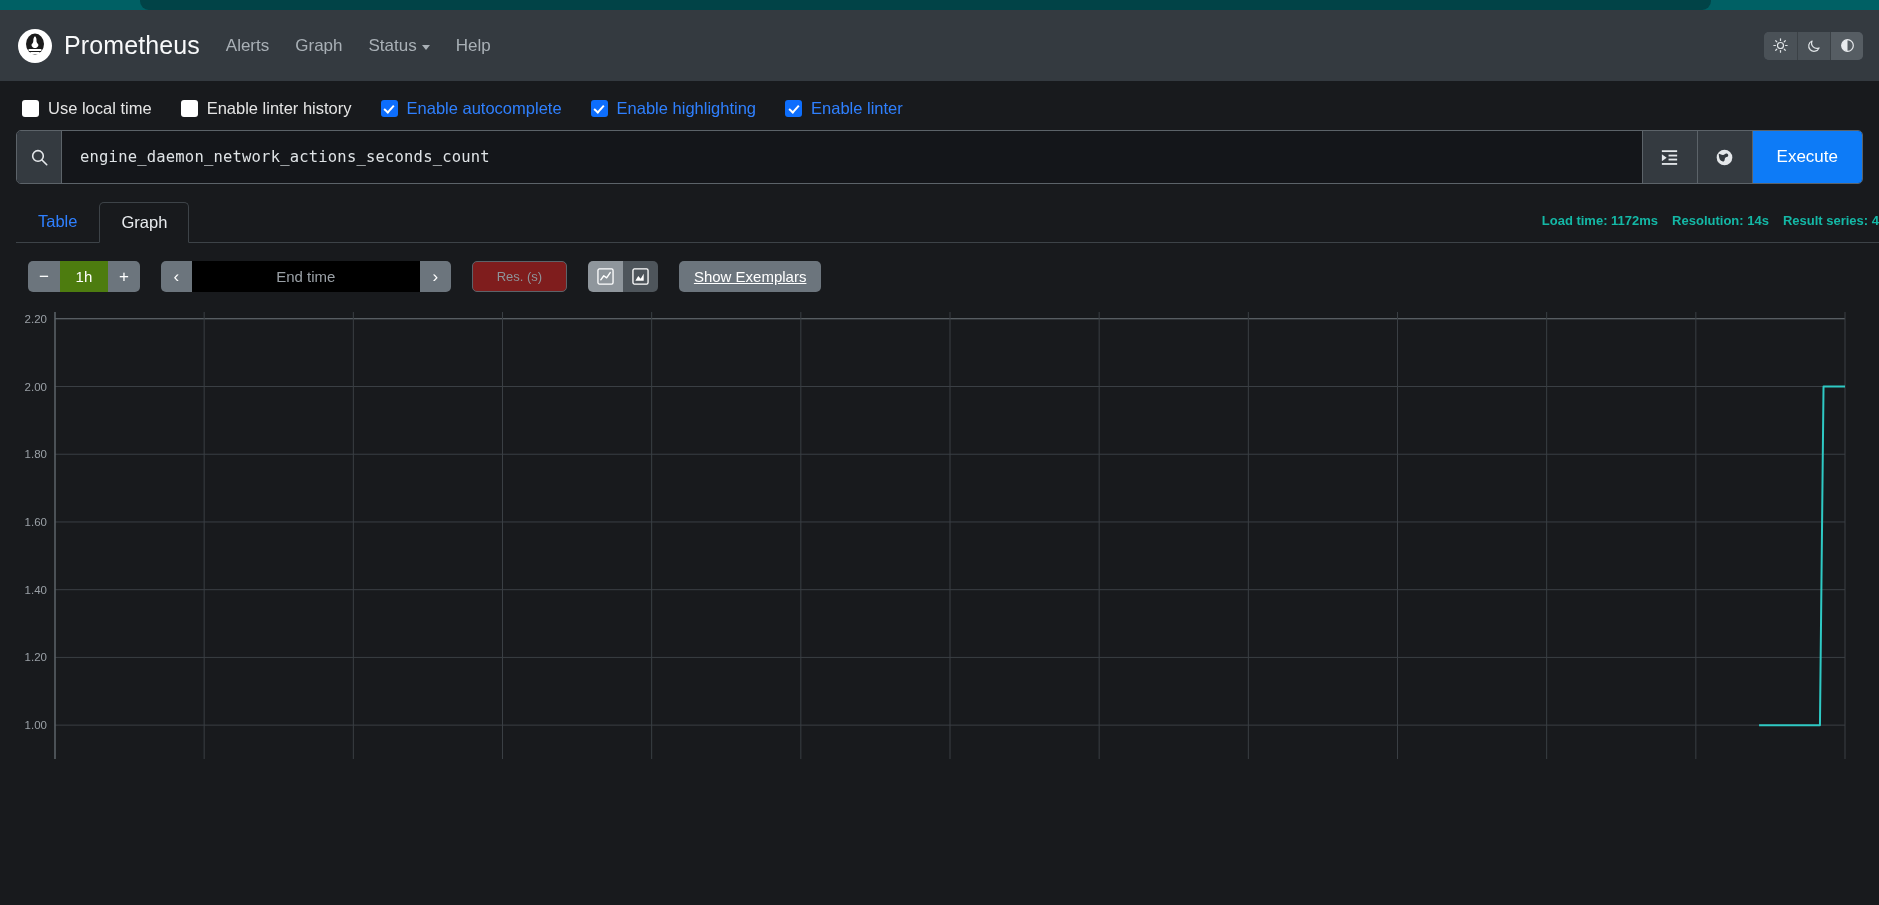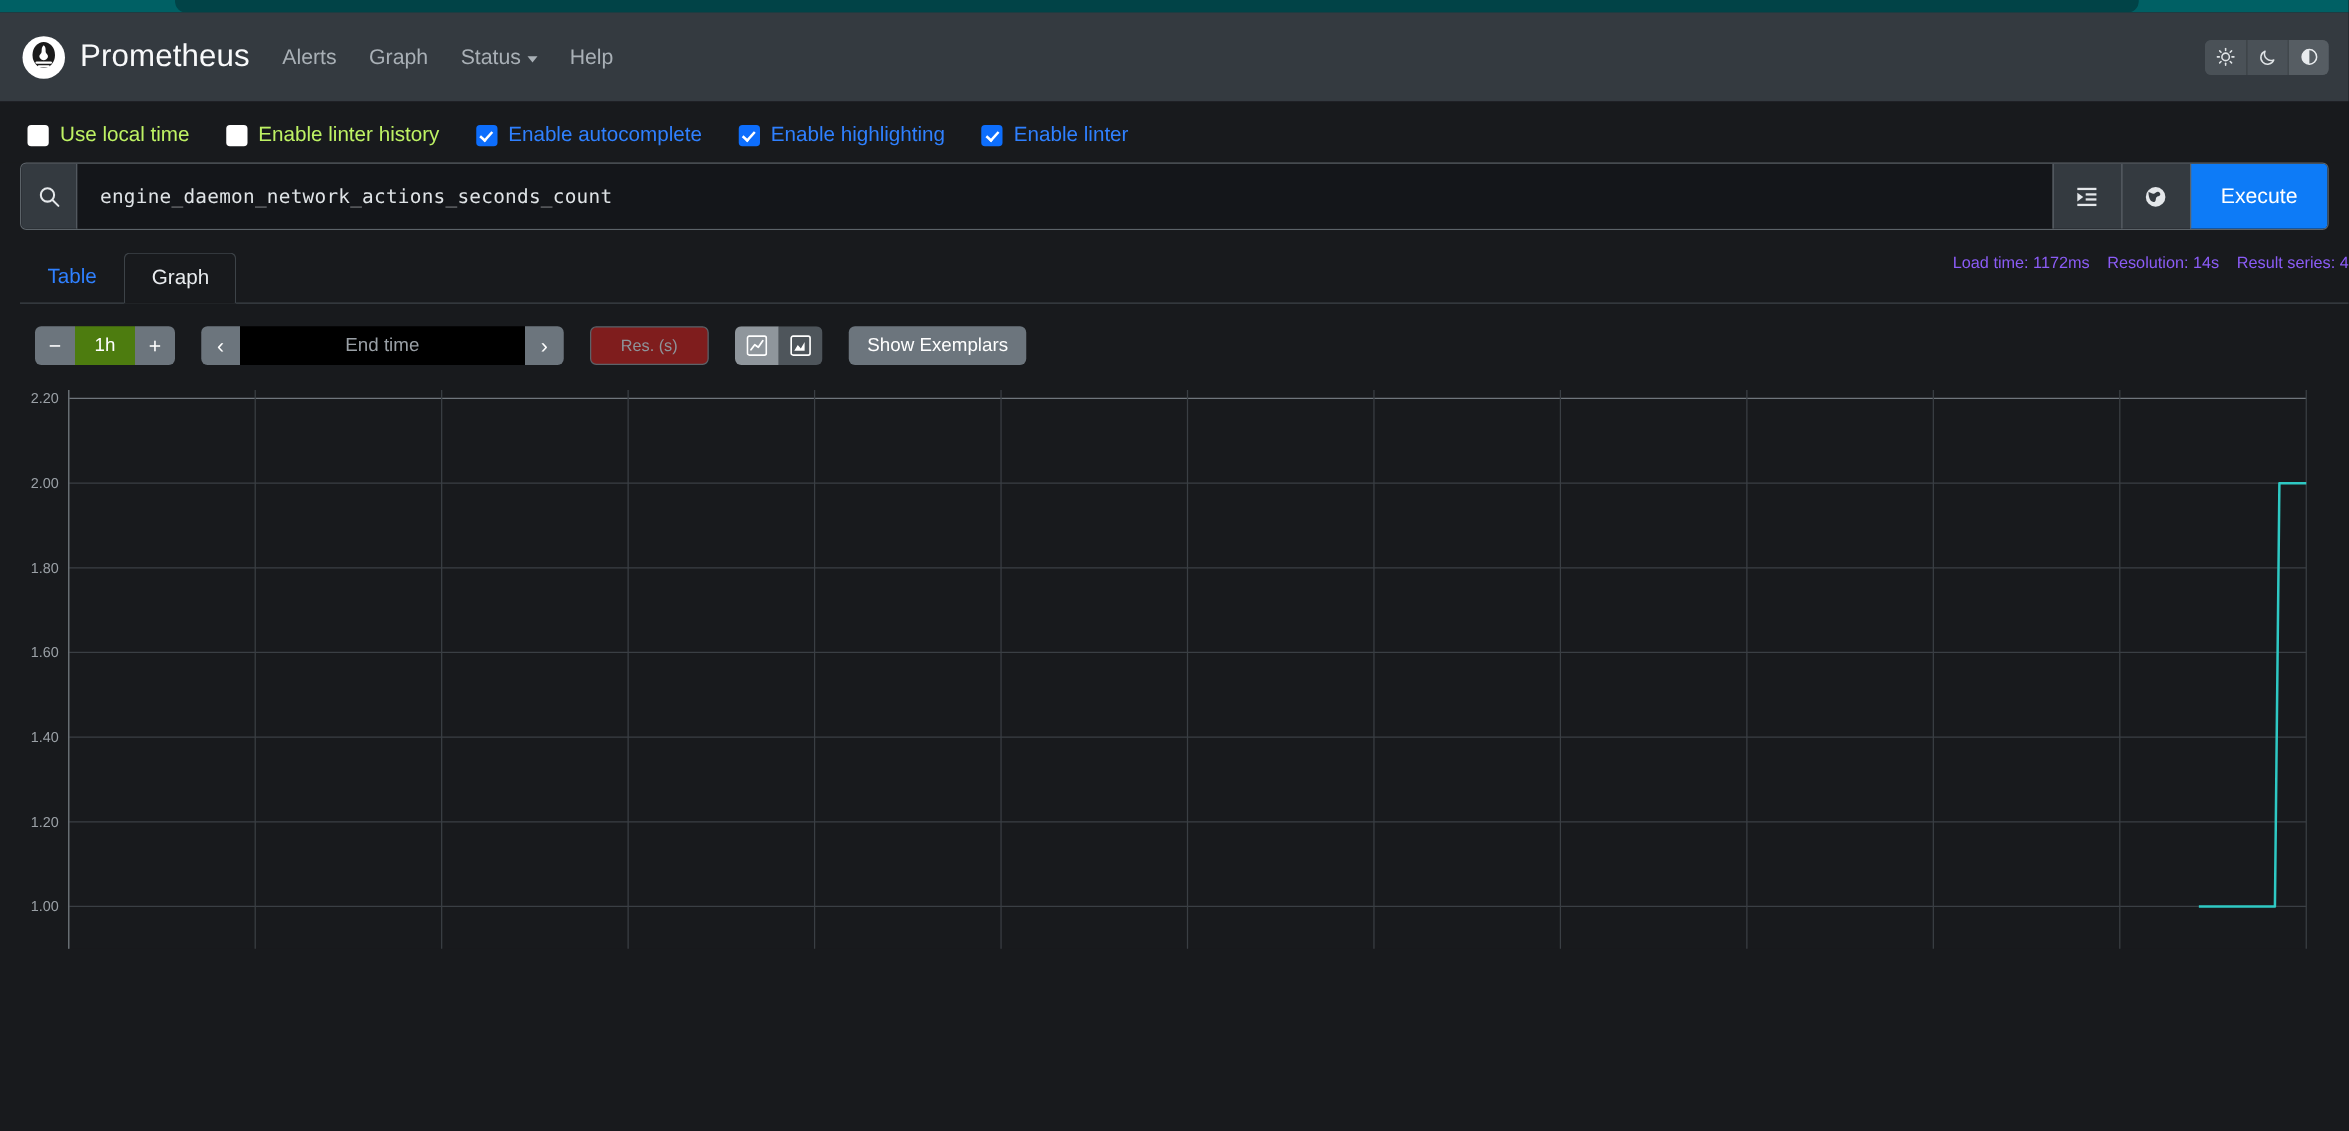--- a/index.html
+++ b/index.html
@@ -114,21 +114,21 @@
   .cbox.on { background: #0d6efd; }
   .cbox.on::after {
     content: "";
     position: absolute;
     left: 5.5px; top: 2.5px;
     width: 4px; height: 8px;
     border: solid #fff;
     border-width: 0 2px 2px 0;
     transform: rotate(42deg);
   }
-  .opt-label { font-size: 16.5px; color: #bef264; }
+  .opt-label { font-size: 16.5px; color: #e5e5e5; }
   .opt-label.accent { color: #2f80ff; }
 
   
   .query-bar {
     display: flex;
     margin: 0 16px;
     height: 54px;
     border: 1px solid #5c6369;
     border-radius: 5px;
     overflow: hidden;
@@ -194,26 +194,27 @@
     line-height: 1.2;
   }
   .tab.active {
     color: #e9ecef;
     background: #181a1d;
     border-color: #3d4348 #3d4348 #181a1d;
     margin-bottom: -1px;
   }
   .result-meta {
     position: absolute;
-    right: 0; bottom: 25px;
+    right: 0; bottom: 14px;
     display: flex;
     gap: 14px;
     font-size: 13px;
-    color: #8b5cf6;
+    color: #14b8a6;
     white-space: nowrap;
+    font-weight: bold;
   }
 
   
   .graph-controls {
     display: flex;
     align-items: center;
     gap: 21px;
     padding: 18px 0 0 28px;
   }
   .ctl-group { display: flex; align-items: center; }
@@ -270,20 +271,21 @@
   .ct-btn.active { background: #8f969c; }
   .exemplars-btn {
     background: #6c757d;
     color: #fff;
     height: 31px;
     border-radius: 5px;
     padding: 10px 15px;
     display: flex; align-items: center;
     font-size: 15px;
     cursor: pointer;
+    text-decoration: underline;
   }
 
   
   .chart-area {
     position: relative;
     margin-top: 12px;
     height: 470px;
   }
   .chart-svg { display: block; }
 </style>

